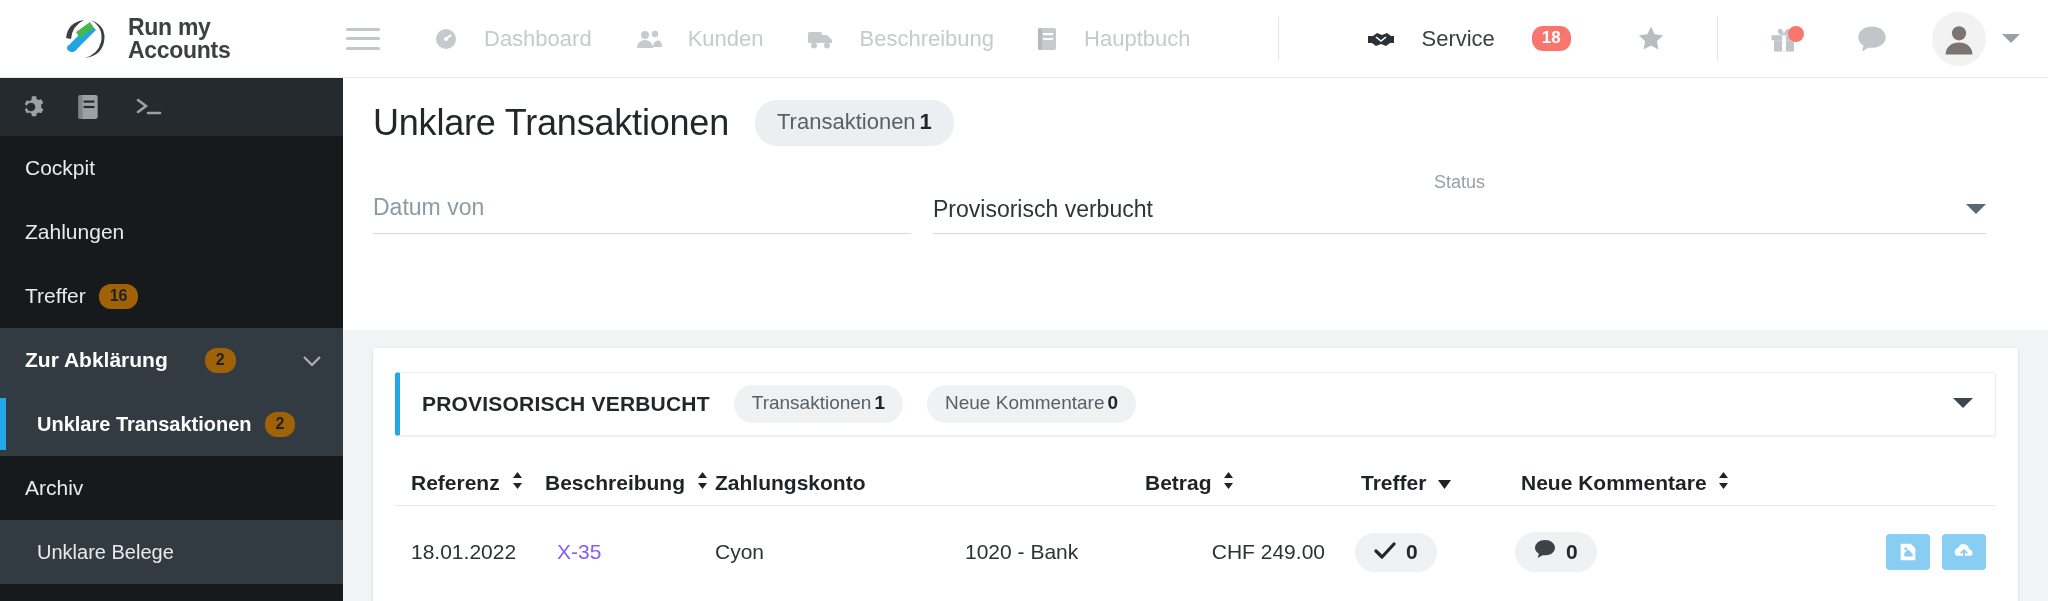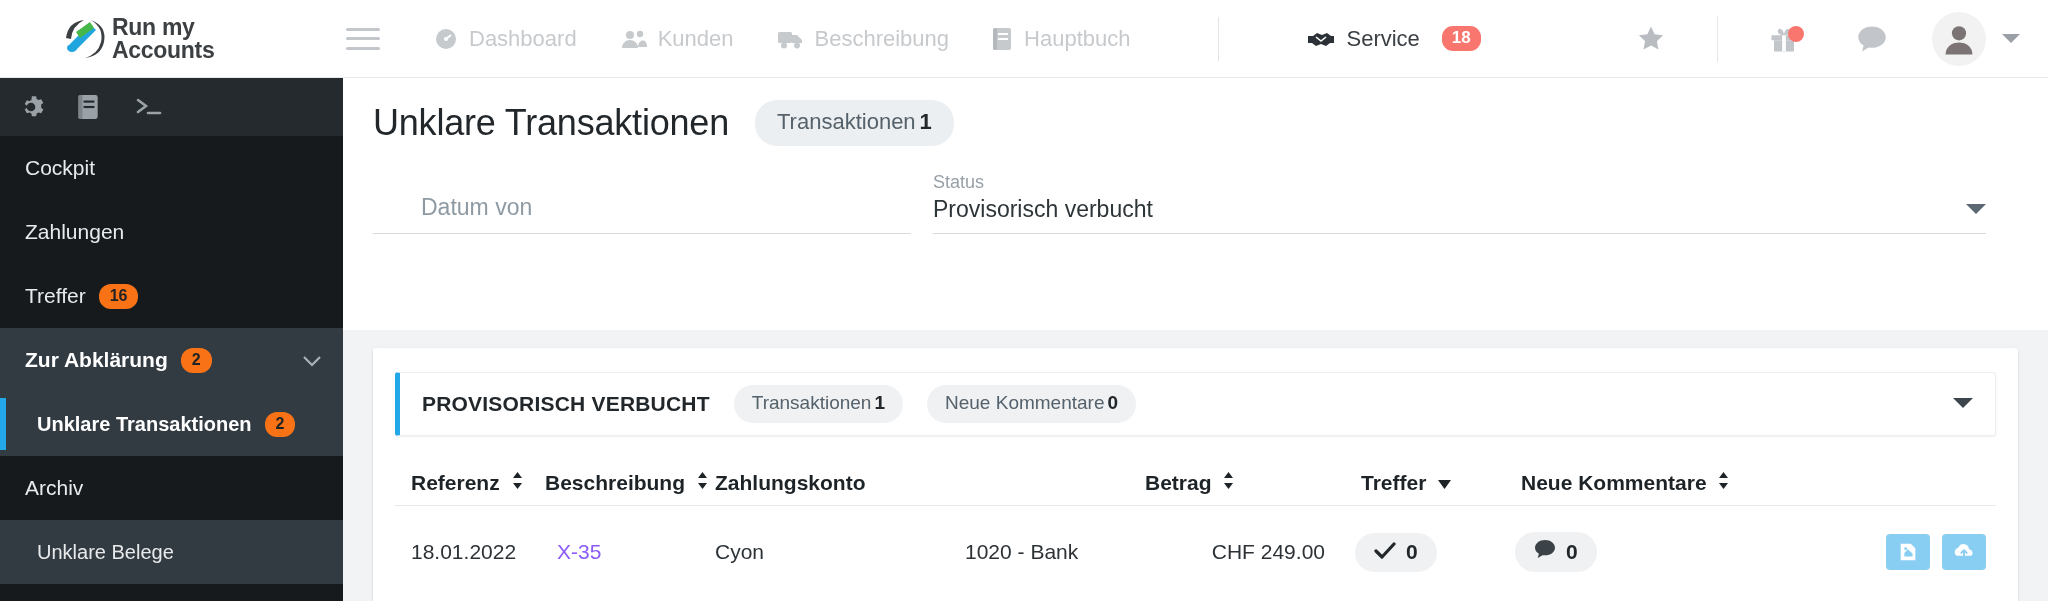--- a/index.html
+++ b/index.html
@@ -10,34 +10,34 @@
     overflow: hidden;
   }
   .app { position: relative; width: 2048px; height: 601px; background:#fff; }
 
   
   .topbar {
     position: absolute; top:0; left:0; right:0; height: 78px;
     background:#ffffff; display:flex; align-items:center;
     border-bottom: 1px solid #e6e8ea;
   }
-  .logo-wrap { width: 340px; display:flex; align-items:center; padding-left:60px; gap:4px; }
+  .logo-wrap { width: 340px; display:flex; align-items:center; padding-left:60px; gap:20px; }
   .logo-mark { width: 48px; height: 46px; position: relative; flex:none; }
   .logo-text { line-height: 1.0; }
   .logo-text .l1, .logo-text .l2 {
     font-weight: 700; font-size: 23px; color:#3c4043; letter-spacing:-0.3px;
     display:block;
   }
 
   .hamburger { width: 34px; height: 22px; display:flex; flex-direction:column;
     justify-content:space-between; margin-left: 6px; cursor:pointer; }
   .hamburger span { display:block; height:3px; background:#c3c7cb; border-radius:2px; }
 
   .mainnav { display:flex; align-items:center; gap:44px; margin-left: 54px; }
-  .navitem { display:flex; align-items:center; gap:11px; font-size:22px; color:#c7cacd; cursor:pointer; white-space:nowrap;}
+  .navitem { display:flex; align-items:center; gap:26px; font-size:22px; color:#c7cacd; cursor:pointer; white-space:nowrap;}
   .navitem.active { color:#3a3f44; }
   .navicon { display:flex; align-items:center; }
   .nav-divider { width:1px; height:44px; background:#e2e4e6; margin-left:44px; margin-right: 0px; }
   .badge-red {
     background:#f8766d; color:#fff; font-size:17px; font-weight:600;
     border-radius:11px; padding:2px 10px 3px; margin-left:11px; line-height:1.2;
   }
 
   .topright { margin-left:auto; display:flex; align-items:center; gap:0px; padding-right:28px; }
   .ticon { display:flex; align-items:center; justify-content:center; cursor:pointer; position:relative; }
@@ -60,51 +60,51 @@
   }
   .side-tools {
     height:58px; background:#242a2e; display:flex; align-items:center;
     gap:34px; padding-left:18px;
   }
   .side-tools .ticon2 { cursor:pointer; display:flex; align-items:center; }
   .side-item {
     height:64px; display:flex; align-items:center; padding-left:25px;
     color:#e8eaec; font-size:21px; cursor:pointer; position:relative;
   }
-  .side-item.group { background:#333b42; font-weight:700; color:#fff; }
+  .side-item.group { background:#333b42; font-weight:700; color:#fff;gap:24px; }
   .side-item.sub { background:#333b42; padding-left:37px; font-size:20px; }
   .side-item.sub.active { font-weight:700; color:#fff; }
   .side-item.sub.active::before {
     content:""; position:absolute; left:0; top:6px; bottom:6px; width:6px; background:#22a7e8;
   }
   .badge-white {
-    background:#f97316; color:#1d2226; font-size:16px; font-weight:700;
+    background:#a16207; color:#1d2226; font-size:16px; font-weight:700;
     border-radius:12px; padding:2px 11px 3px; margin-left:13px; line-height:1.25;
   }
   .chev-side { margin-left:auto; margin-right:22px; color:#aab2b8; }
 
   
   .content { position:absolute; top:78px; left:343px; right:0; bottom:0; background:#ffffff; }
   .page-head { padding: 22px 0 0 30px; display:flex; align-items:center; gap:26px; }
   .page-title { font-size:36px; color:#22272b; font-weight:400; letter-spacing:-0.2px; }
   .pill {
     background:#eceff1; color:#56626b; border-radius:22px; font-size:22px;
     padding:9px 22px 11px; white-space:nowrap;
   }
   .pill b { color:#22272b; font-weight:700; margin-left:4px; }
 
   .filters { display:flex; padding: 26px 30px 0 30px; gap:22px; }
   .field { position:relative; padding-bottom: 10px; border-bottom:1px solid #d7dbde; }
   .field.f1 { width: 538px; }
   .field.f2 { width: 538px; }
   .field.f3 { flex:1; margin-right:32px; }
-  .field-label { font-size:18px; color:#97a0a8; height:22px; }
+  .field-label { font-size:18px; color:#97a0a8; height:22px;text-align:center; }
   .field-input {
     font-size:23px; color:#2e3539; border:none; outline:none; width:100%;
-    background:transparent; font-family:"Liberation Sans", sans-serif; padding:0;margin-left:48px;
+    background:transparent; font-family:"Liberation Sans", sans-serif; padding:0;
   }
   .field-input::placeholder { color:#8e9aa3; }
   .field-ph { font-size:23px; color:#8e9aa3; padding-top:14px; }
   .sel-caret { position:absolute; right:0; bottom:14px; }
 
   .board { position:absolute; left:0; right:0; top:252px; bottom:0; background:#f1f3f4; }
   .card {
     position:absolute; left:30px; right:30px; top:18px; bottom:-80px;
     background:#fff; border-radius:3px; box-shadow:0 1px 3px rgba(0,0,0,.14);
   }

